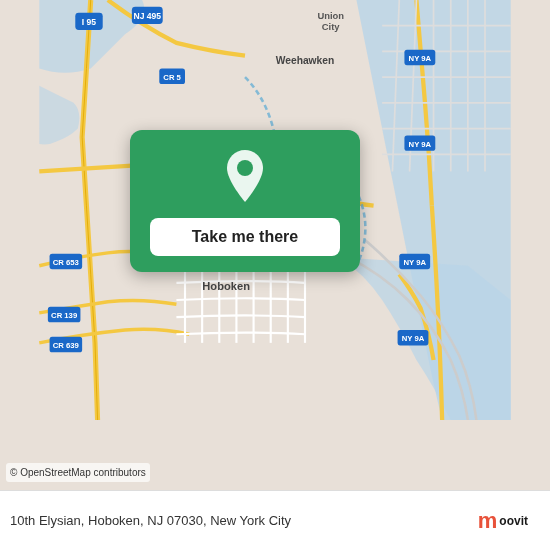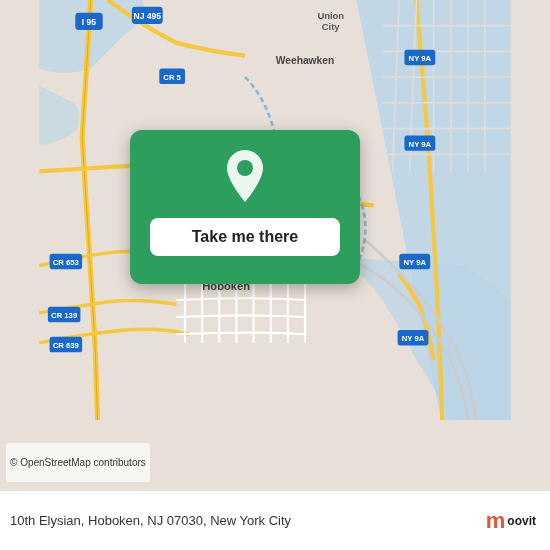--- a/index.html
+++ b/index.html
@@ -30,21 +30,21 @@
     .location-card {
       position: absolute;
       top: 130px;
       left: 130px;
       width: 230px;
       background: #2e9e5e;
       border-radius: 12px;
       display: flex;
       flex-direction: column;
       align-items: center;
-      padding: 18px 20px 28px;
+      padding: 18px 20px 16px;
       box-shadow: 0 4px 16px rgba(0,0,0,0.3);
     }
 
     .pin-icon {
       width: 48px;
       height: 56px;
       margin-bottom: 10px;
     }
 
     .take-me-there-btn {
@@ -62,21 +62,21 @@
     }
 
     
     .bottom-bar {
       width: 550px;
       height: 60px;
       background: #fff;
       display: flex;
       align-items: center;
       justify-content: space-between;
-      padding: 0 14px 0 10px;
+      padding: 0 22px 0 10px;
       border-top: 1px solid #ddd;
       position: absolute;
       bottom: 0;
       left: 0;
     }
 
     .bottom-bar-text {
       font-size: 13px;
       color: #333;
       flex: 1;
@@ -103,21 +103,21 @@
     }
 
     
     .osm-attribution {
       position: absolute;
       bottom: 68px;
       left: 6px;
       font-size: 10px;
       color: #333;
       background: rgba(255,255,255,0.7);
-      padding: 14px 4px;
+      padding: 4px 4px;
       border-radius: 3px;
     }
   </style>
 </head>
 <body>
 
 <div id="map-container">
   
   <svg class="map-svg" viewBox="0 0 550 490" xmlns="http://www.w3.org/2000/svg">
 

